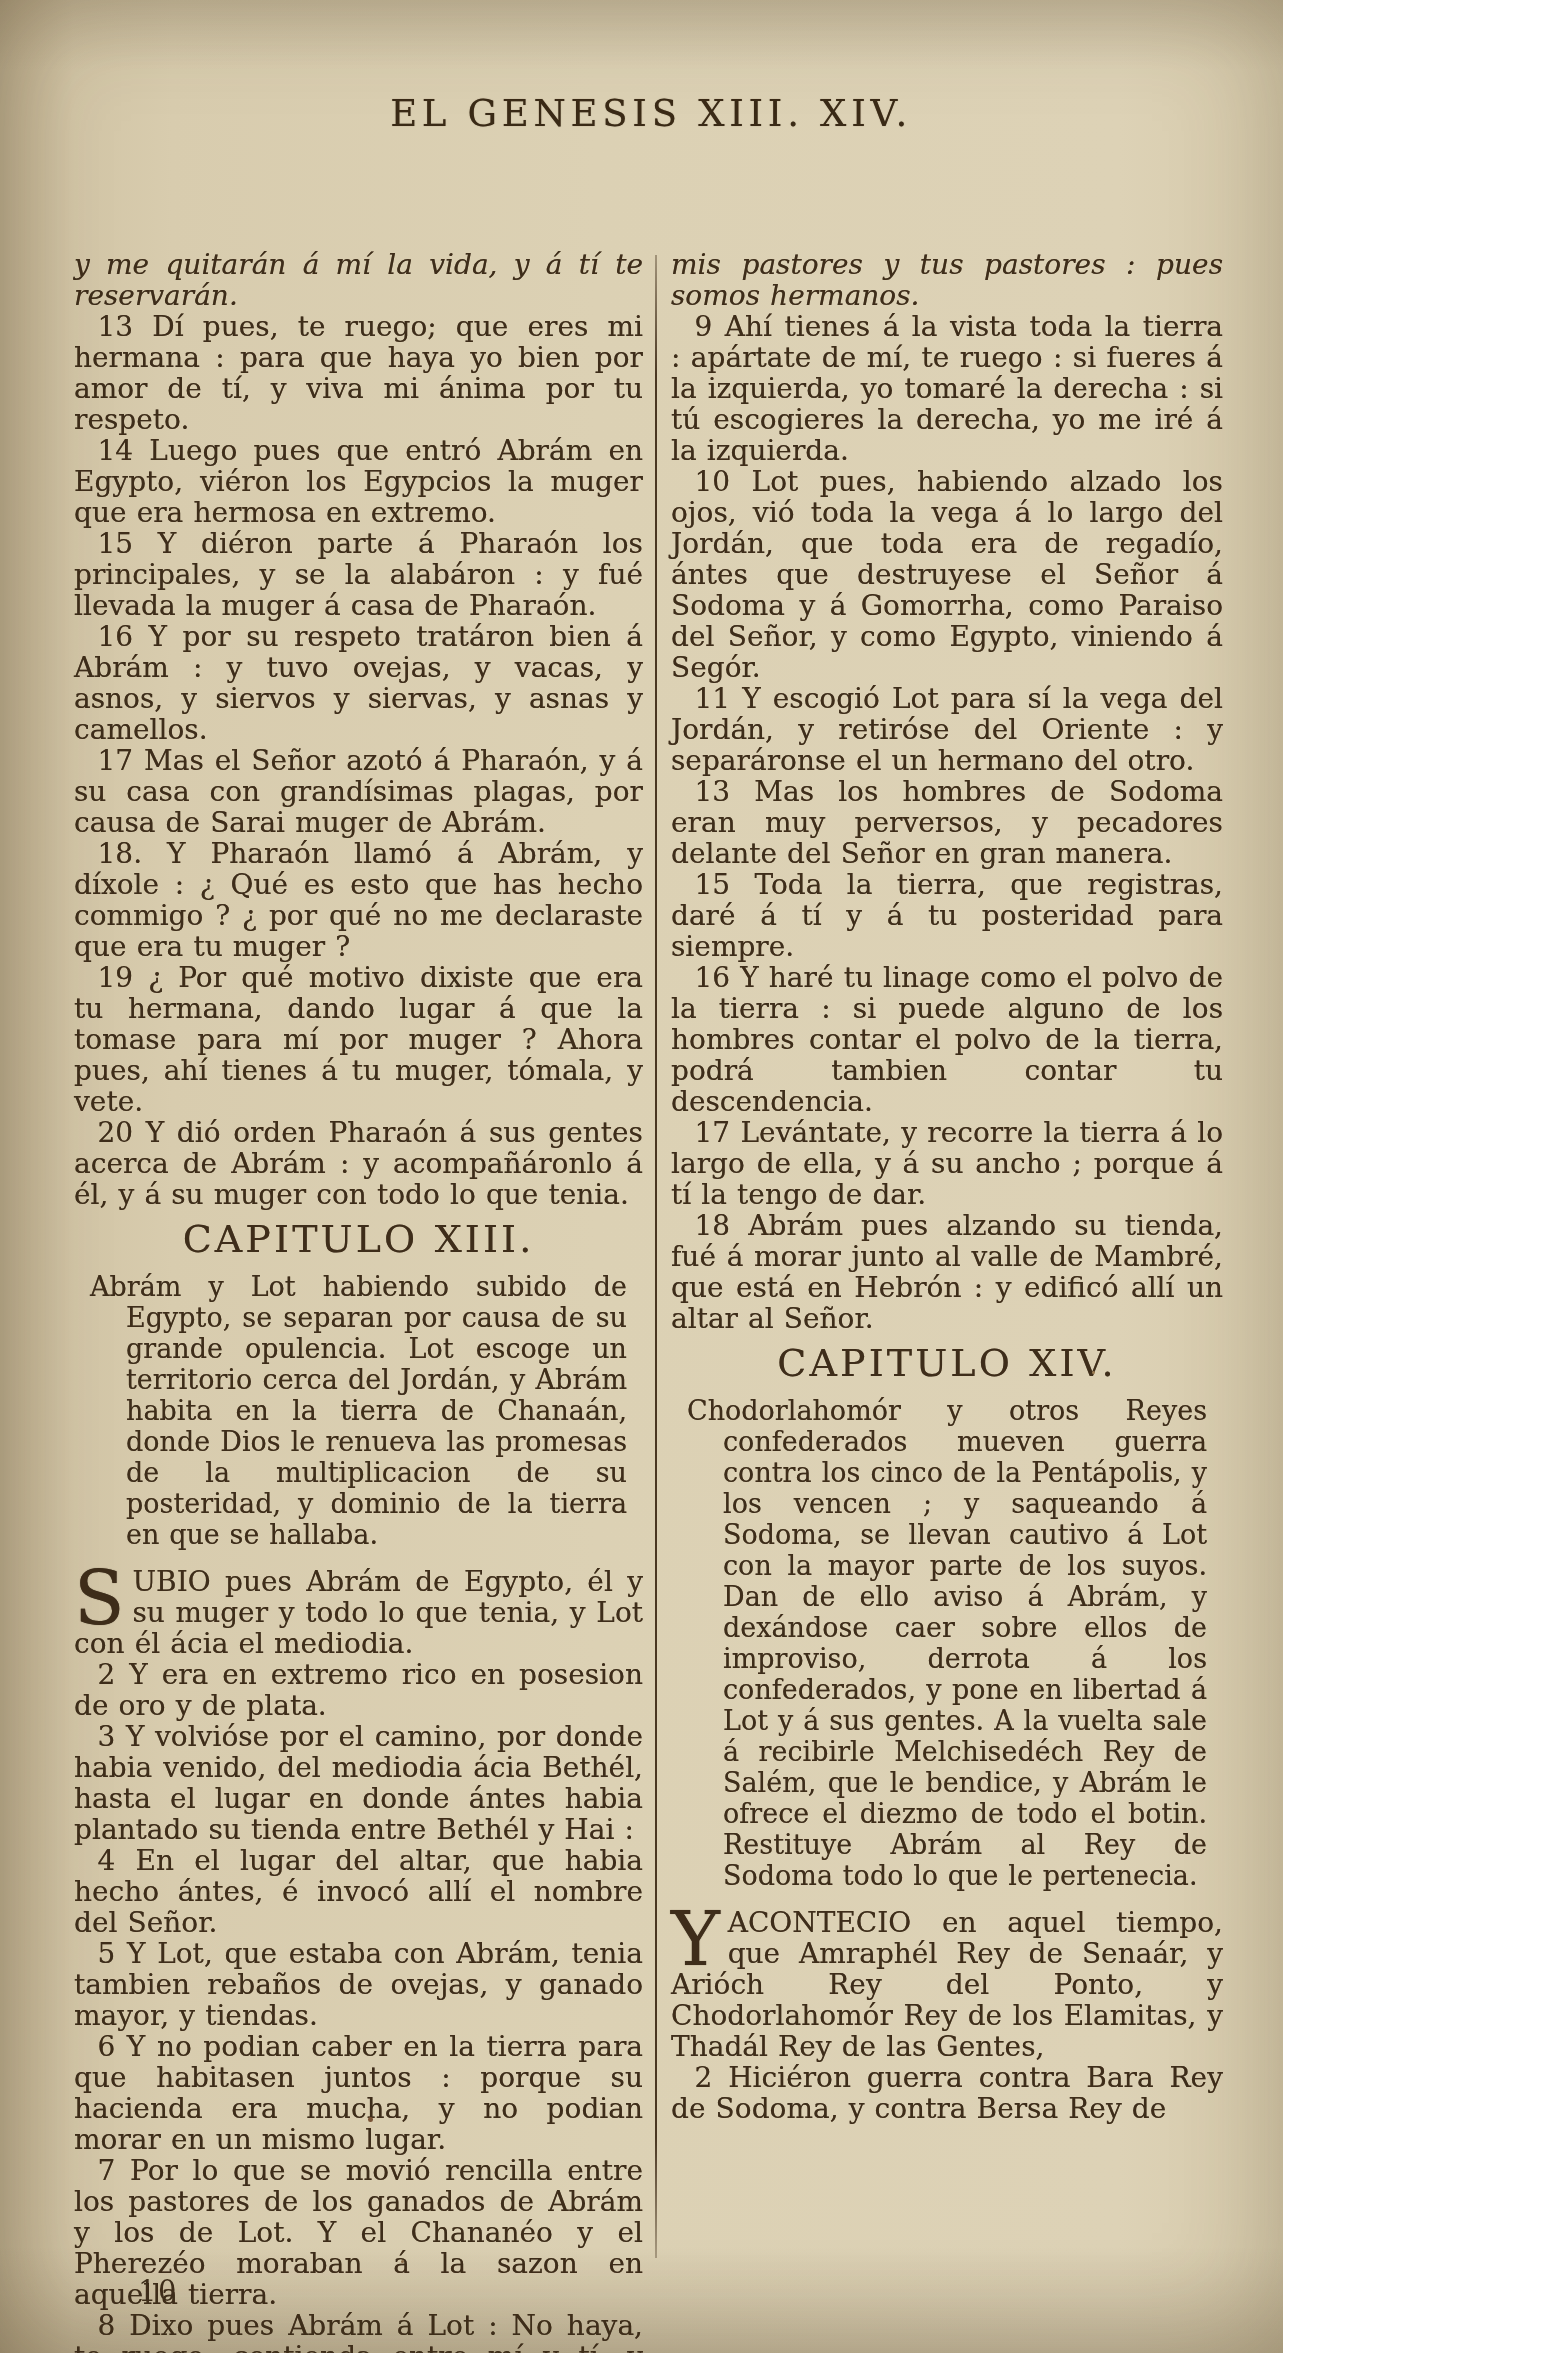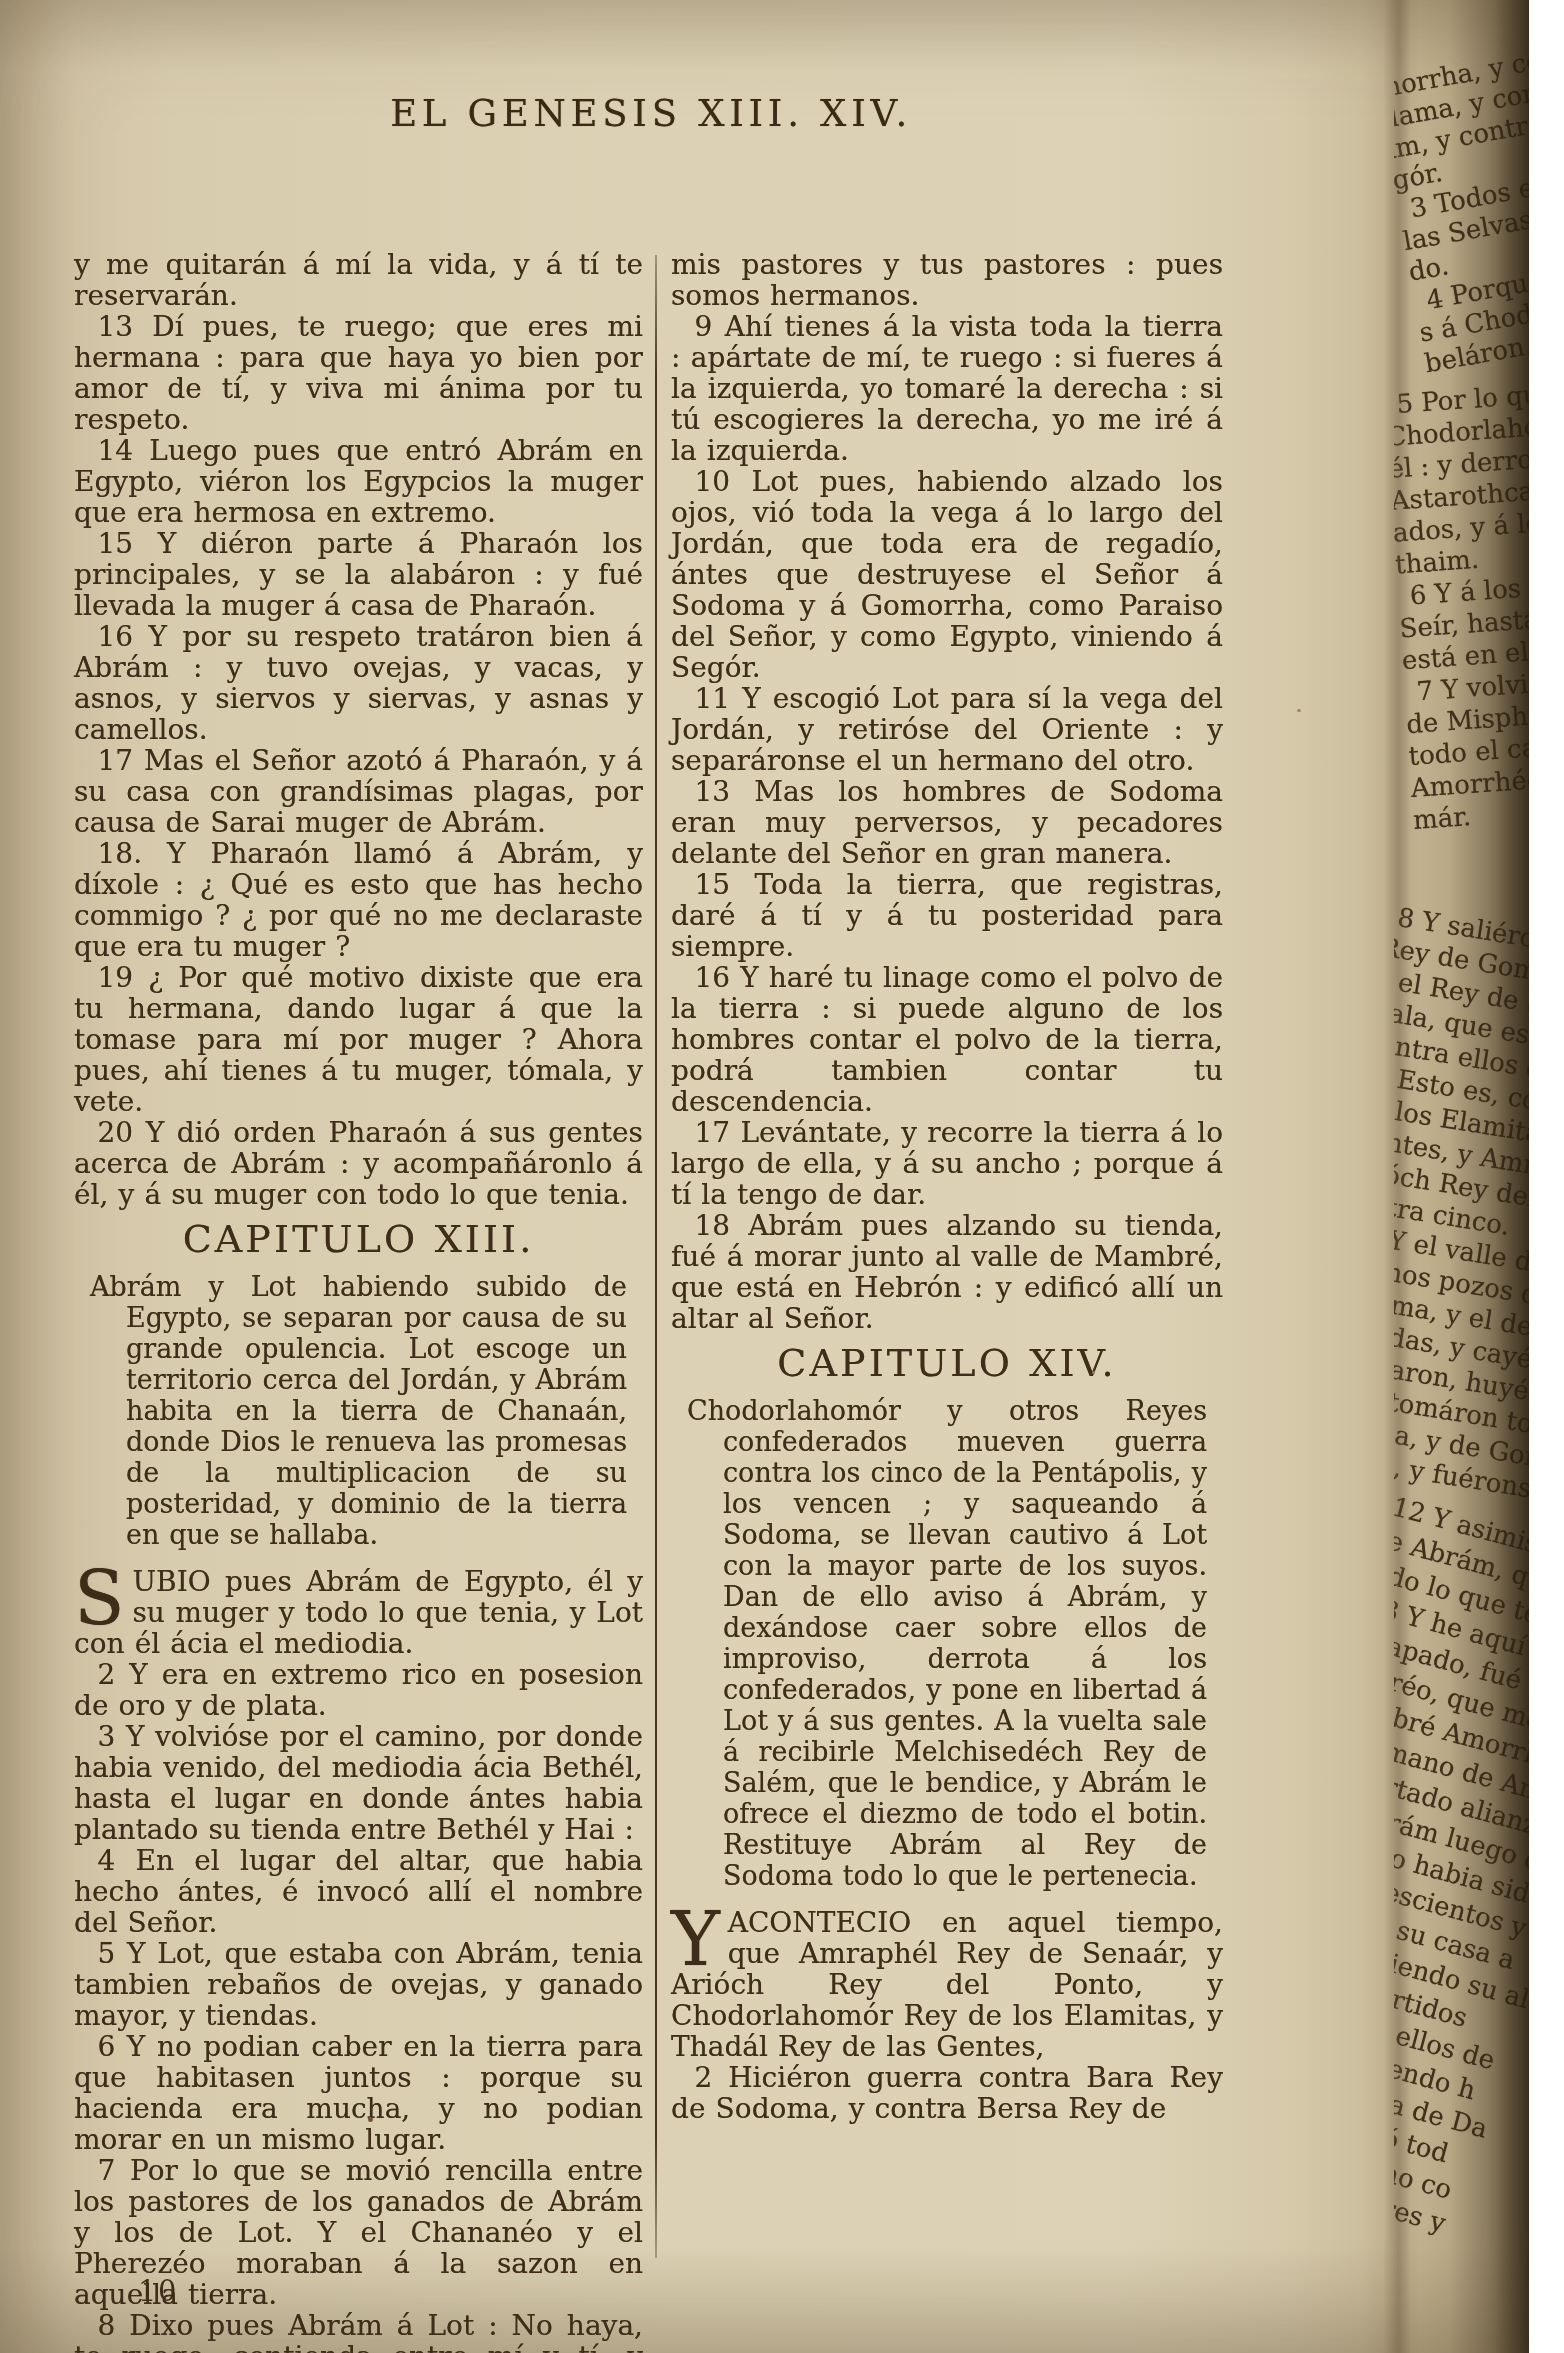--- a/index.html
+++ b/index.html
@@ -1,17 +1,17 @@
 <!DOCTYPE html>
 <html style="font-size:12.5px"><head>
 <meta charset="utf-8">
 <style>
   html,body{margin:0;padding:0;}
   .page{
-    position:relative; width:1529px; height:2354px; overflow:hidden;
+    position:relative; width:1283px; height:2354px; overflow:hidden;
     background:
       linear-gradient(180deg, rgba(120,100,70,.18) 0px, rgba(120,100,70,0) 70px, rgba(120,100,70,0) 2246px, rgba(110,92,62,.22) 2354px),
       linear-gradient(90deg,
         #a3937393 0px, #c3b494 22px, #d2c5a6 74px, #d8ccae 172px,
         #dcd1b4 595px, #ddd2b6 1119px, #d6caab 1283px, #ccbf9e 1362px,
         #b9aa88 1401px, #c2b28f 1420px, #b3a280 1487px, #8d7c5d 1522px,
         #4d3f2b 1543px, #251c11 1557px, #150f08 1565px),
       #d8ccae;
     font-family:"DejaVu Serif","Liberation Serif",serif;
     color:#3e2d1a;
@@ -23,21 +23,21 @@
     color:#3a2a16; text-shadow:0 0 0.8px rgba(58,42,22,.55); z-index:2;
   }
   .col{
     position:absolute; top:249px; text-align:justify;
     font-size:28px; line-height:31px; word-spacing:1.2px;
     text-shadow:0 0 0.5px rgba(62,45,26,.6); z-index:2;
   }
   .col-left{left:74px;  width:569px;}
   .col-right{left:671px; width:552px;}
   .verse{margin:0; text-indent:23.5px;}
-  .verse.cont{text-indent:0;}
+  .verse.cont{text-indent:0;font-style:italic;}
   .chapter-heading{
     margin:14px 0 7.8px 0; text-align:center; text-indent:0;
     font-size:38px; letter-spacing:3.1px; white-space:nowrap;
   }
   .summary{
     margin:16px; font-size:27px;
     padding-left:36px; text-indent:-36px;
   }
   .dropcap{
     float:left; font-size:74px; line-height:55px;

